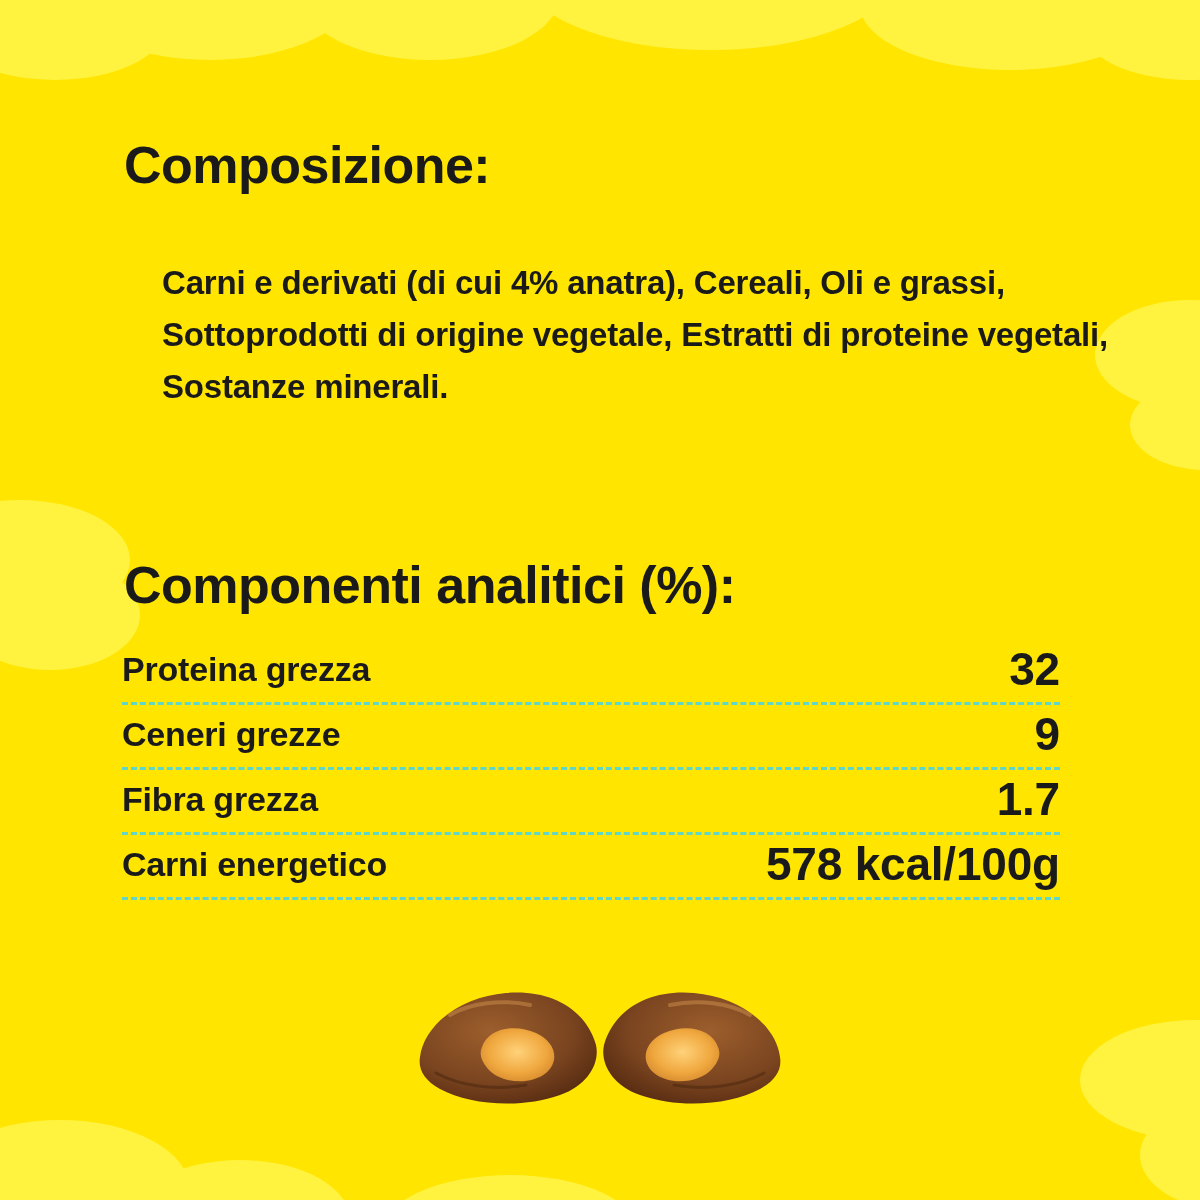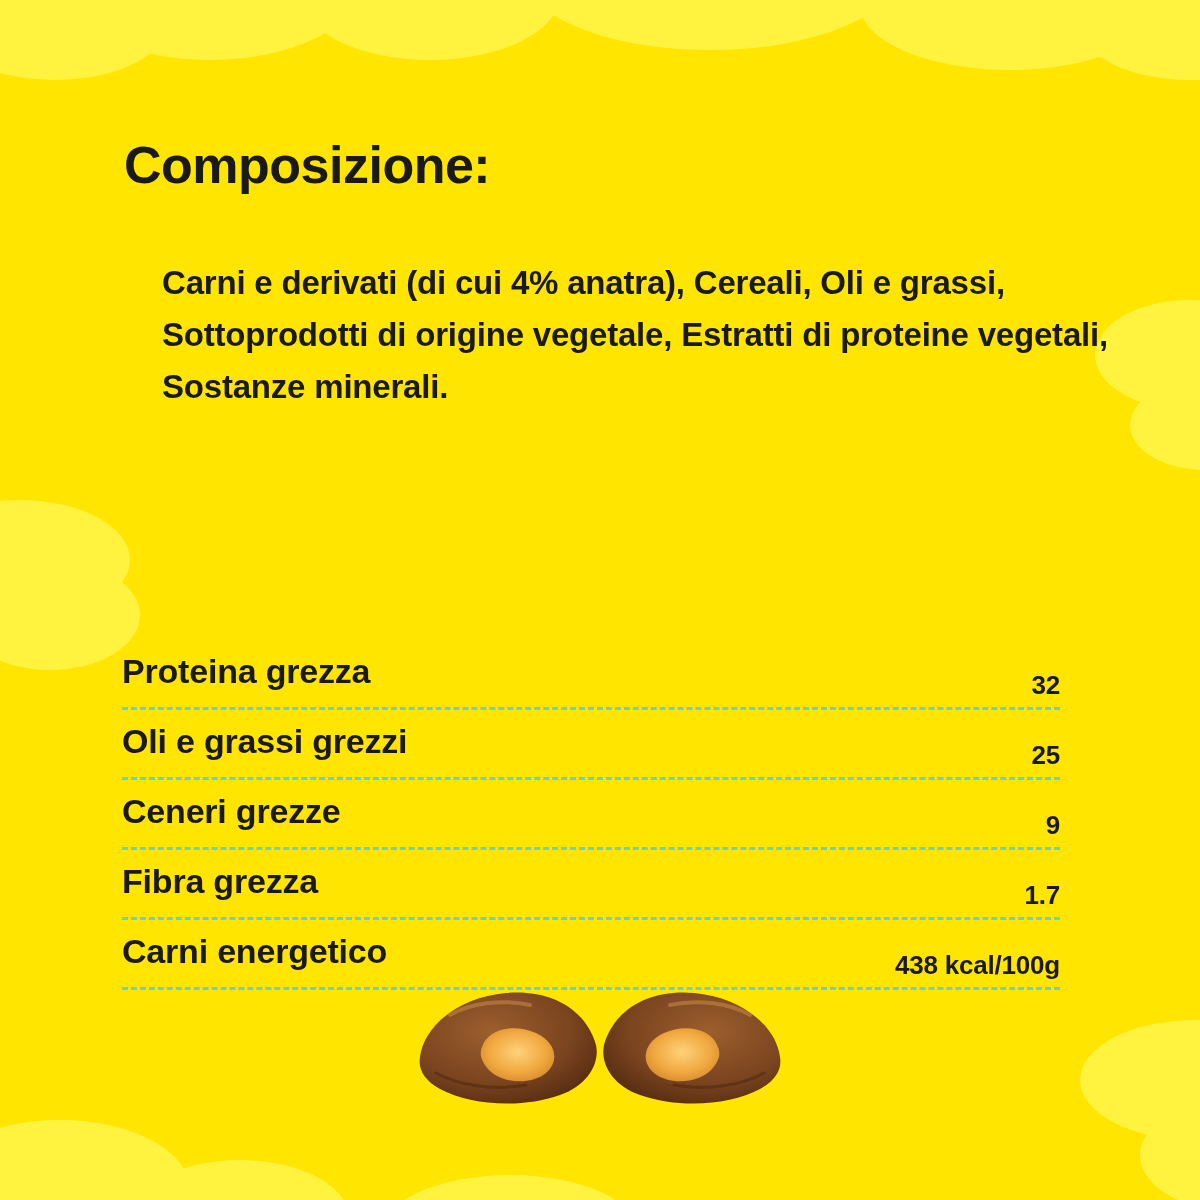--- a/index.html
+++ b/index.html
@@ -78,27 +78,26 @@
     min-height: 44px;
   }
   .row .label {
     font-size: 34px;
     font-weight: bold;
     color: #1A1A1A;
     letter-spacing: -0.2px;
     white-space: nowrap;
   }
   .row .value {
-    font-size: 26px;
+    font-size: 46px;
     font-weight: bold;
     color: #1A1A1A;
     letter-spacing: -0.2px;
     white-space: nowrap;
     text-align: right;
-    margin-top: 28px;
   }
 
   
   .kibble {
     position: absolute;
     left: 50%;
     transform: translateX(-50%);
     top: 985px;
     width: 380px;
     height: 130px;
@@ -128,46 +127,43 @@
   <div class="cloud" style="left:130px; top:1160px; width:220px; height:120px;"></div>
   <div class="cloud" style="left:380px; top:1175px; width:260px; height:120px;"></div>
 </div>
 
 <div class="page">
 
   <h1 class="section-title" id="title-composition">Composizione:</h1>
 
   <p class="composition-text">Carni e derivati (di cui 4% anatra), Cereali, Oli e grassi, Sottoprodotti di origine vegetale, Estratti di proteine vegetali, Sostanze minerali.</p>
 
+  <h1 class="section-title" id="title-analytics">Componenti analitici (%):</h1>
 
   <div class="table">
 
     <div class="row">
       <span class="label">Proteina grezza</span>
       <span class="value">32</span>
     </div>
 
-    <div class="row">
-      <span class="label">Oli e grassi grezzi</span>
-      <span class="value">25</span>
-    </div>
 
     <div class="row">
       <span class="label">Ceneri grezze</span>
       <span class="value">9</span>
     </div>
 
     <div class="row">
       <span class="label">Fibra grezza</span>
       <span class="value">1.7</span>
     </div>
 
     <div class="row">
       <span class="label">Carni energetico</span>
-      <span class="value">438 kcal/100g</span>
+      <span class="value">578 kcal/100g</span>
     </div>
 
   </div>
 
   <svg class="kibble" viewBox="0 0 380 130">
     <defs>
       <radialGradient id="crustL" cx="40%" cy="35%" r="75%">
         <stop offset="0%" stop-color="#9C5E2C"></stop>
         <stop offset="60%" stop-color="#7B4520"></stop>
         <stop offset="100%" stop-color="#53280F"></stop>

